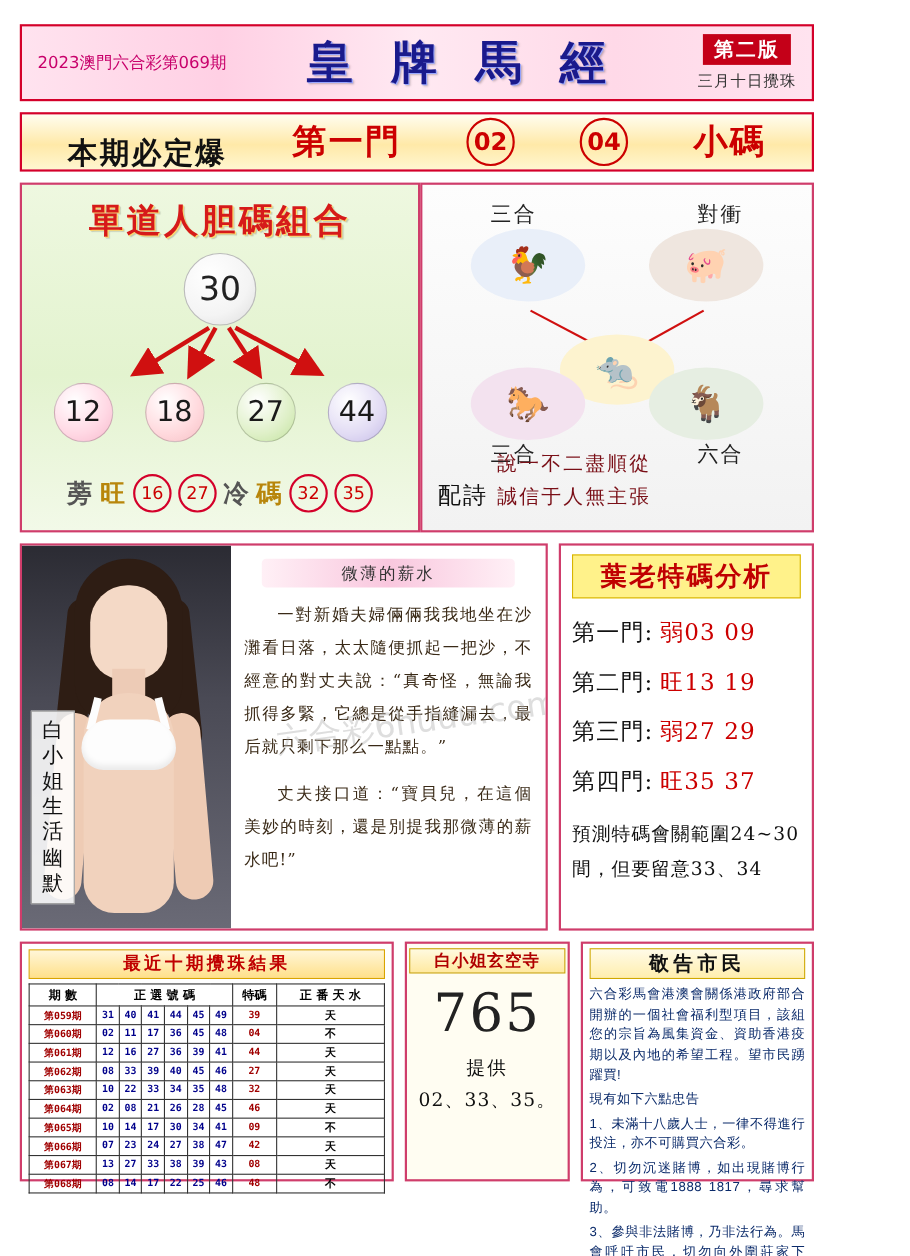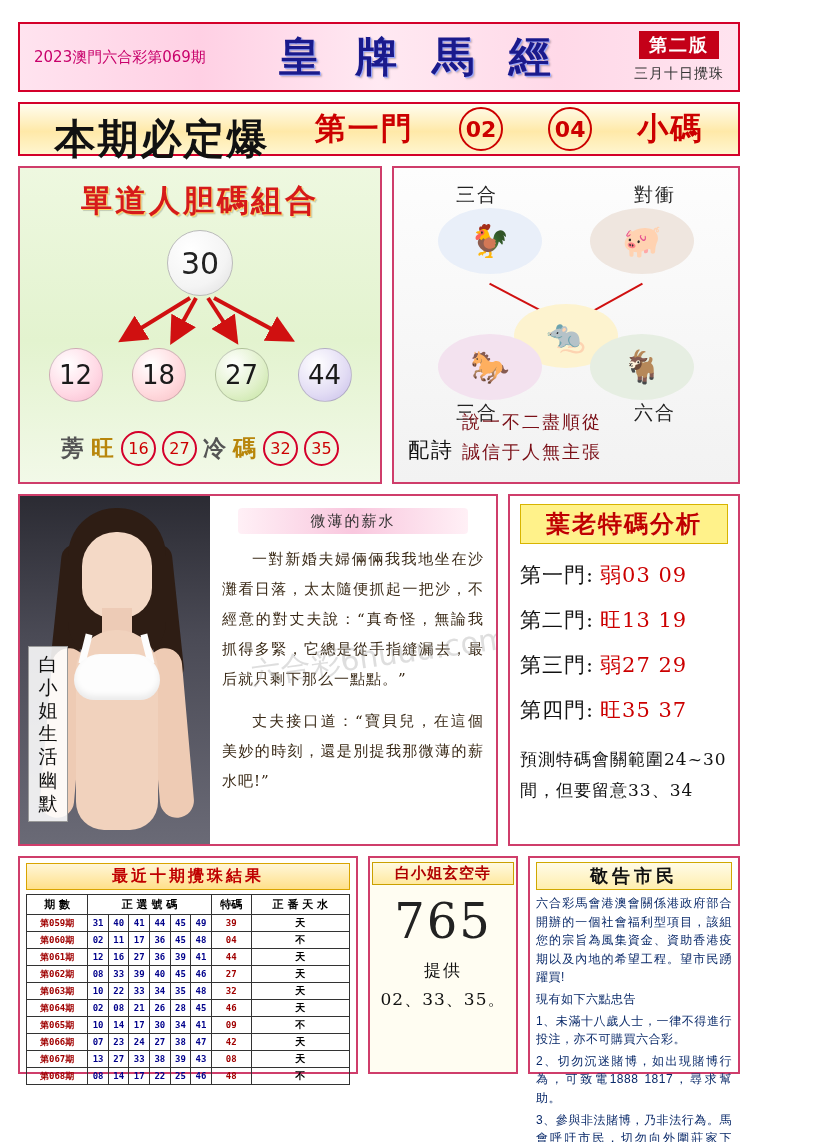--- a/index.html
+++ b/index.html
@@ -77,21 +77,21 @@
     border: 2px solid #d4002a;
     background: linear-gradient(to bottom, #fffdf0, #ffe9a8 55%, #fff6d0);
     display: flex;
     align-items: center;
     justify-content: space-around;
     padding: 0 12px;
     box-sizing: border-box;
   }
   .banner-a {
     font-family: "DejaVu Serif", serif;
-    font-size: 41px;
+    font-size: 27px;
     font-weight: bold;
     color: #111;
     letter-spacing: 2px;
     margin-top: 20px;
   }
   .banner-b {
     font-family: "DejaVu Serif", serif;
     font-size: 31px;
     font-weight: bold;
     color: #cc0000;
@@ -113,21 +113,20 @@
     font-family: "DejaVu Serif", serif;
     font-size: 31px;
     font-weight: bold;
     color: #cc0000;
     letter-spacing: 2px;
   }
   
   .row2 {
     margin-top: 10px;
     display: flex;
-    gap: 10px;
     height: 318px;
   }
   .box-combo {
     width: 364px;
     border: 2px solid #cf3d6b;
     background: linear-gradient(to bottom, #eef8e0, #e3f3cf 55%, #f2f9e8);
     position: relative;
     box-sizing: border-box;
   }
   .combo-title {

